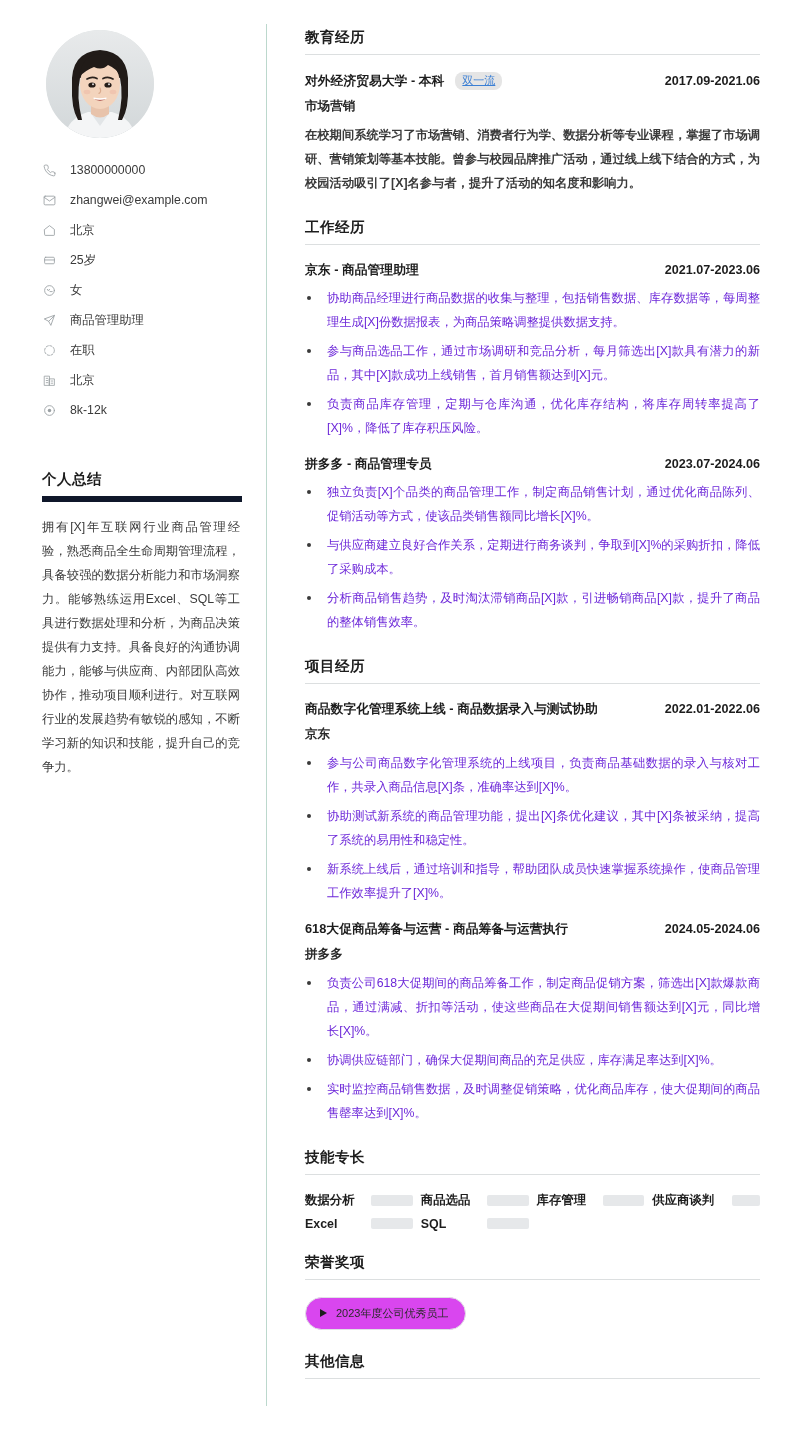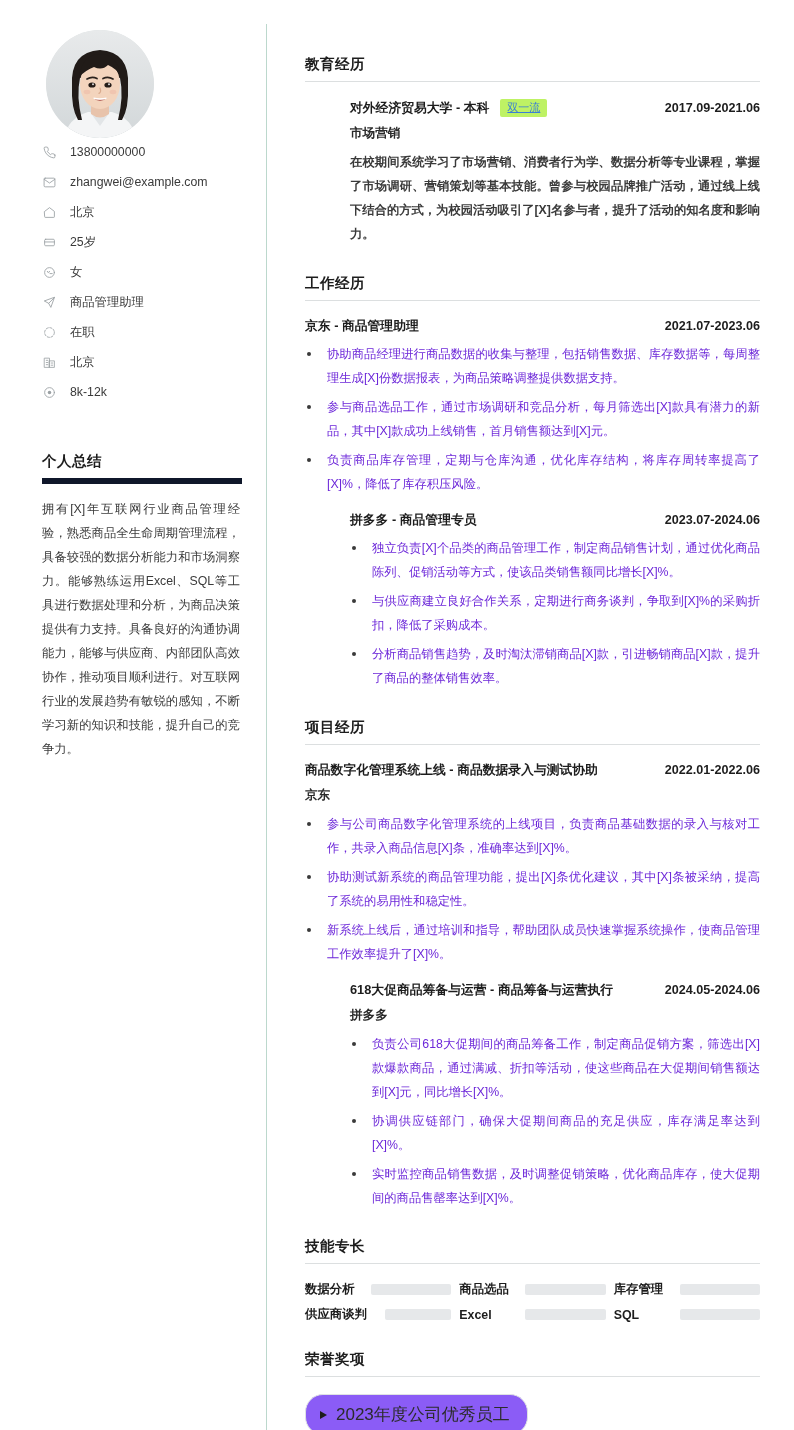--- a/index.html
+++ b/index.html
@@ -40,21 +40,21 @@
 
   .person-name {
     margin-top: 22px;
     margin-left: 2px;
     font-size: 25px;
     font-weight: 700;
     letter-spacing: 1px;
     color: #1d1d1d;
   }
 
-  .contact-list { margin-left: 3px; }
+  .contact-list { margin-top: 18px; margin-left: 3px; }
   .contact-row {
     display: flex;
     align-items: center;
     height: 28px;
     margin-bottom: 2px;
   }
   .contact-icon {
     width: 17px;
     flex: 0 0 17px;
     height: 14px;
@@ -107,25 +107,24 @@
 
   .section { margin-bottom: 22px; }
   .sec-head {
     font-size: 14.5px;
     font-weight: 700;
     color: #1d1d1d;
     letter-spacing: .5px;
     padding-bottom: 7px;
     border-bottom: 1px solid #dcdfe0;
     margin-bottom: 17px;
-    margin-top: 27px;
   }
 
   .entry { margin-bottom: 15px; }
-  .entry:last-child { margin-bottom: 0; margin-left: 45px; }
+  .entry:last-child { margin-bottom: 0; }
   .entry-top {
     display: flex;
     align-items: baseline;
     justify-content: space-between;
     margin-bottom: 8px;
   }
   .entry-title {
     font-size: 12.8px;
     font-weight: 700;
     color: #1d1d1d;
@@ -134,22 +133,22 @@
     flex: 1 1 auto;
     min-width: 0;
   }
   .tag {
     display: inline-block;
     margin-left: 11px;
     padding: 1px 7px 2px;
     font-size: 11px;
     font-weight: 400;
     color: #3b7fd4;
-    background: #bef264;
-    border-radius: 2px;
+    background: #e5e5e5;
+    border-radius: 8px;
     line-height: 1.4;
     white-space: nowrap;
     text-decoration: underline;
   }
   .entry-date {
     font-size: 12.6px;
     font-weight: 700;
     color: #1d1d1d;
     white-space: nowrap;
     margin-left: 14px;
@@ -186,21 +185,21 @@
     top: 9px;
     width: 4px;
     height: 4px;
     border-radius: 50%;
     background: #3a3a3a;
   }
 
   
   .skills-grid {
     display: grid;
-    grid-template-columns: 1fr 1fr 1fr;
+    grid-template-columns: 1fr 1fr 1fr 1fr;
     column-gap: 26px;
     row-gap: 14px;
     gap: 8px;
   }
   .skill {
     display: flex;
     align-items: center;
   }
   .skill-name {
     font-size: 12.4px;
@@ -225,22 +224,22 @@
 
   
   .honor-chips { display: flex; flex-wrap: wrap; gap: 10px; }
   .honor-chip {
     display: inline-flex;
     align-items: center;
     gap: 9px;
     padding: 8px 17px 8px 14px;
     border: 1px solid #dfe2e4;
     border-radius: 18px;
-    background: #8b5cf6;
-    font-size: 17px;
+    background: #d946ef;
+    font-size: 11px;
     color: #2b2b2b;
   }
   .tri {
     width: 0; height: 0;
     border-left: 7px solid #1d1d1d;
     border-top: 4.5px solid transparent;
     border-bottom: 4.5px solid transparent;
   }
 </style>
 </head>

